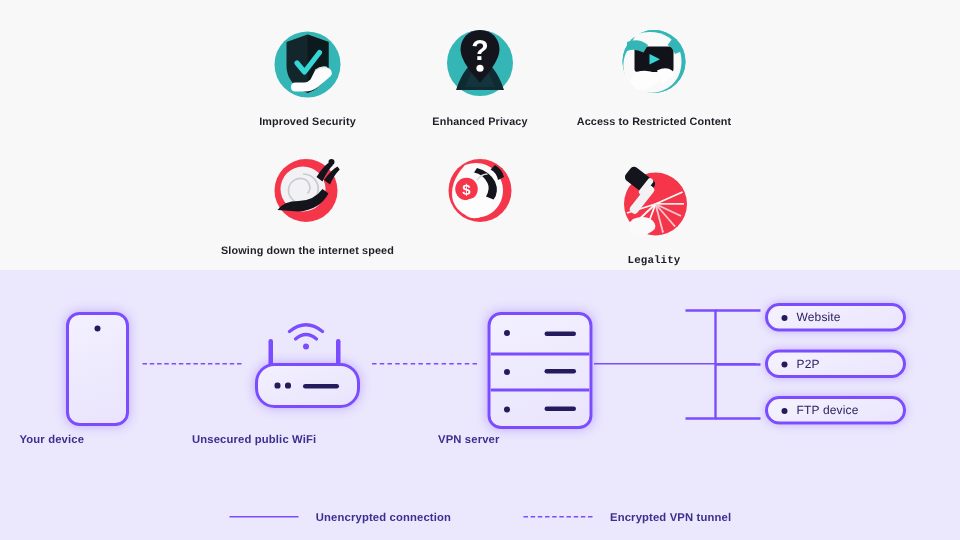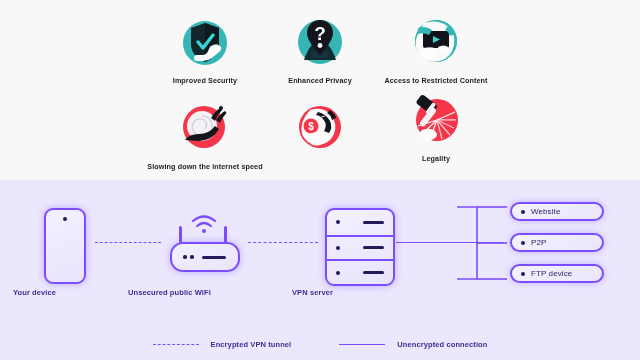--- a/index.html
+++ b/index.html
@@ -48,21 +48,21 @@
     letter-spacing: 0.1px;
   }
 
   
   #feat-security  { left: 145px; top: 14px; }
   #feat-privacy   { left: 260px; top: 14px; }
   #feat-access    { left: 376px; top: 14px; }
   
   #feat-speed     { left: 145px; top: 100px; }
   #feat-pricing   { left: 260px; top: 100px; }
-  #feat-legality  { left: 376px; top: 92px; }
+  #feat-legality  { left: 376px; top: 108px; font-family: Liberation Mono, monospace; }
 
   
   #diagram {
     position: absolute;
     left: 0;
     top: 180px;
     width: 640px;
     height: 180px;
     background: #ebe7fd;
   }
@@ -451,23 +451,23 @@
         <div class="dest-text">P2P</div>
       </div>
       <div class="dest-pill">
         <div class="dest-dot"></div>
         <div class="dest-text">FTP device</div>
       </div>
     </div>
 
     <div id="legend">
       <div class="legend-item">
+        <div class="legend-swatch-solid"></div>
+        <div class="legend-text">Unencrypted connection</div>
+      </div>
+      <div class="legend-item">
         <div class="legend-swatch-dashed"></div>
         <div class="legend-text">Encrypted VPN tunnel</div>
       </div>
-      <div class="legend-item">
-        <div class="legend-swatch-solid"></div>
-        <div class="legend-text">Unencrypted connection</div>
-      </div>
     </div>
 
   </div>
 </div>
 
 </body></html>

